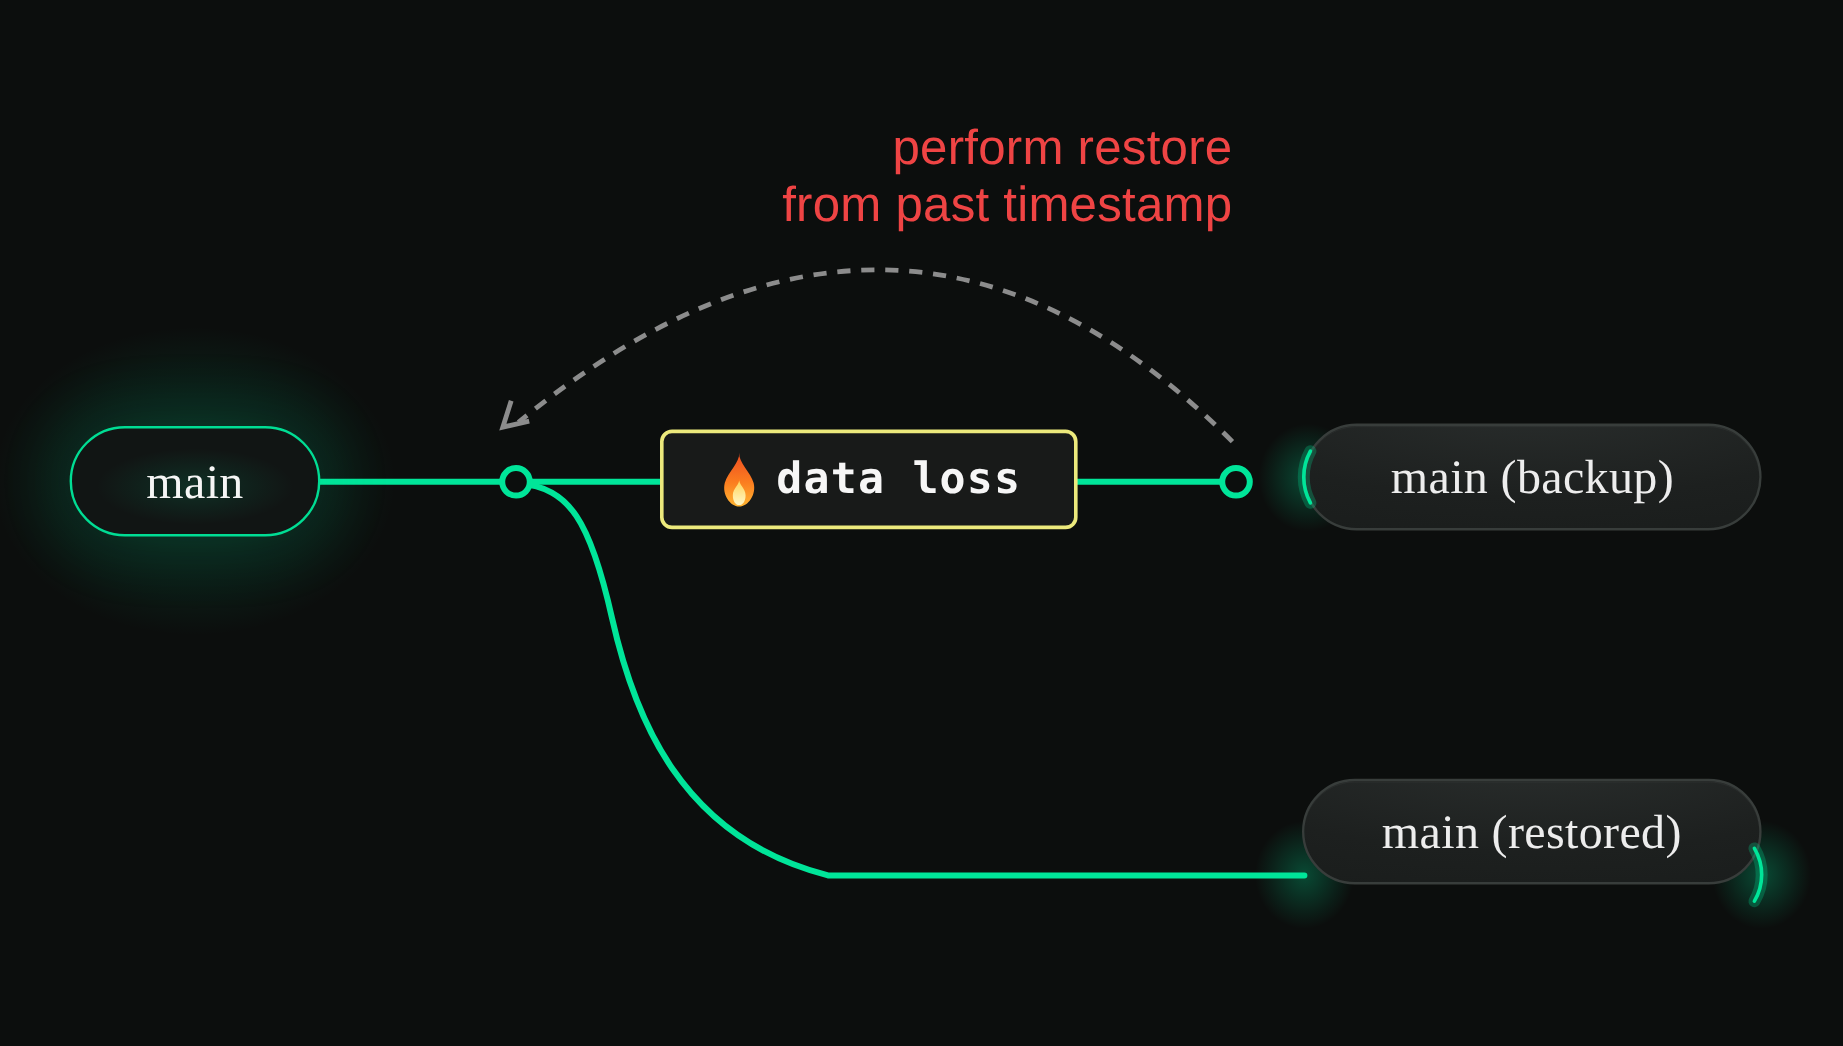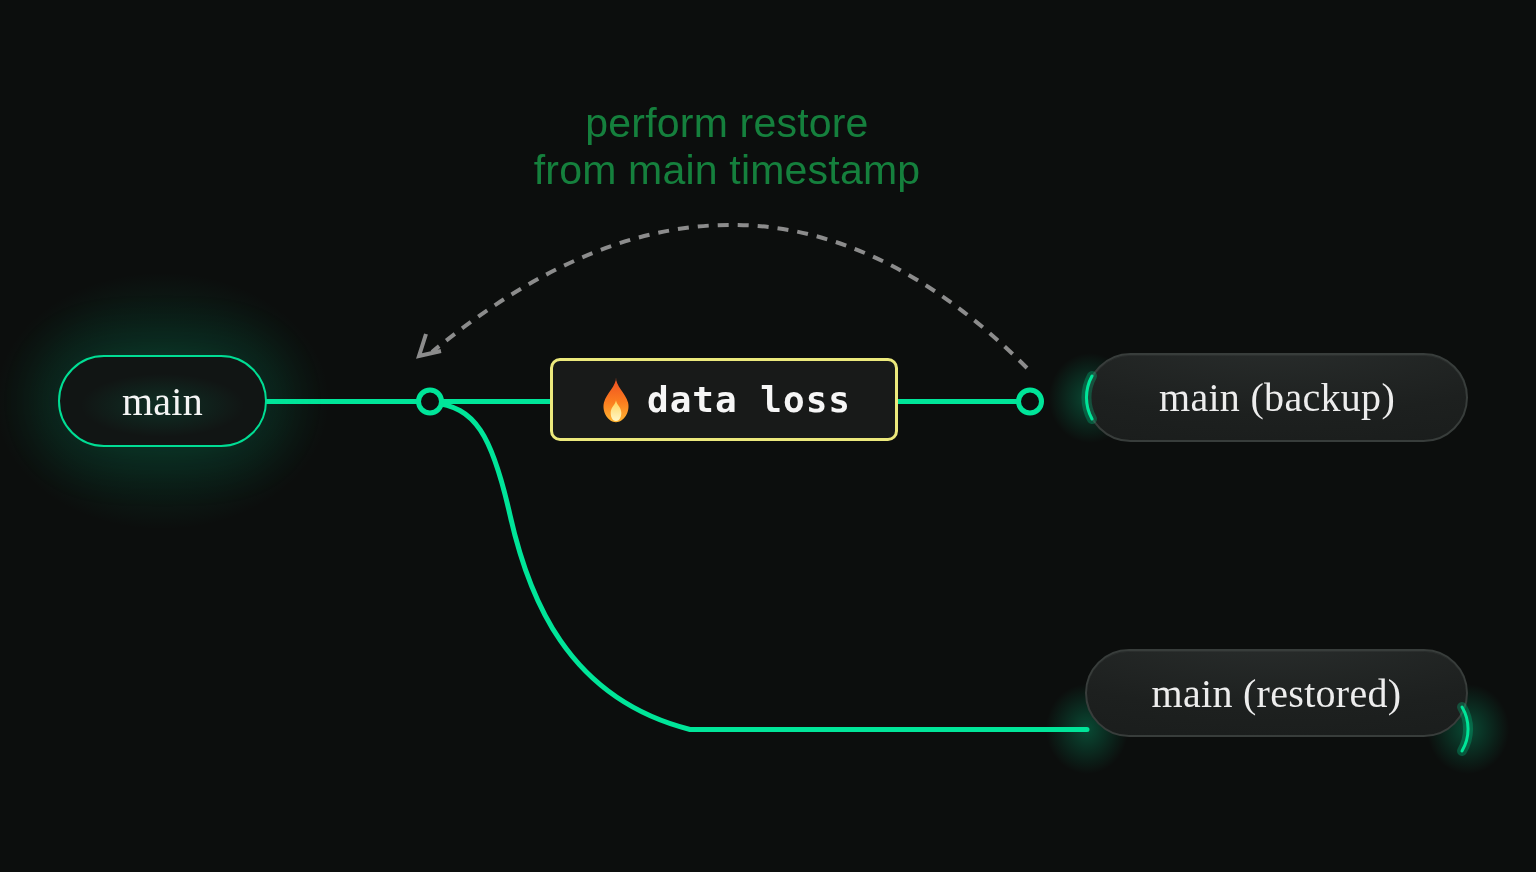--- a/index.html
+++ b/index.html
@@ -20,21 +20,21 @@
     width:110px; height:120px; border-radius:50%;
     background:radial-gradient(closest-side, rgba(0,229,153,0.28), rgba(0,229,153,0.07) 55%, rgba(0,229,153,0) 75%);
   }
   #glow-backup-left   { left:1035px; top:338px; }
   #glow-restored-left { left:1032px; top:669px; }
   #glow-restored-right{ left:1413px; top:669px; }
 
   
   .caption {
     position:absolute; left:427px; top:100px; width:600px;
-    text-align:center; color:#15803d; font-size:41px; line-height:47px;
+    text-align:right; color:#ef4444; font-size:41px; line-height:47px;
     letter-spacing:0.2px;
   }
 
   
   .pill {
     position:absolute; display:flex; align-items:center; justify-content:center;
     border-radius:999px; font-size:40px; color:#ededed; box-sizing:border-box;
     letter-spacing:0.3px;
     font-family:Liberation Serif, serif;
   }
@@ -83,21 +83,21 @@
     <path d="M 1027 368 Q 750 90 432 352" fill="none" stroke-width="4" stroke-dasharray="11 9" stroke="#8c8c8c"></path>
 
     <polyline points="426,334 419,356 441,351" fill="none" stroke-width="4" stroke-linejoin="miter" stroke="#8c8c8c"></polyline>
 
     <circle cx="430" cy="401.5" r="11.5" fill="#0c0e0d" stroke-width="5" stroke="#00e599"></circle>
     <circle cx="1030" cy="401.5" r="11.5" fill="#0c0e0d" stroke-width="5" stroke="#00e599"></circle>
   </svg>
 
   <div class="caption">
     <div>perform restore</div>
-    <div>from main timestamp</div>
+    <div>from past timestamp</div>
   </div>
 
   <div class="pill" id="node-main">
     <span>main</span>
   </div>
 
   <div class="pill gray" id="node-backup">
     <span>main (backup)</span>
   </div>
 

